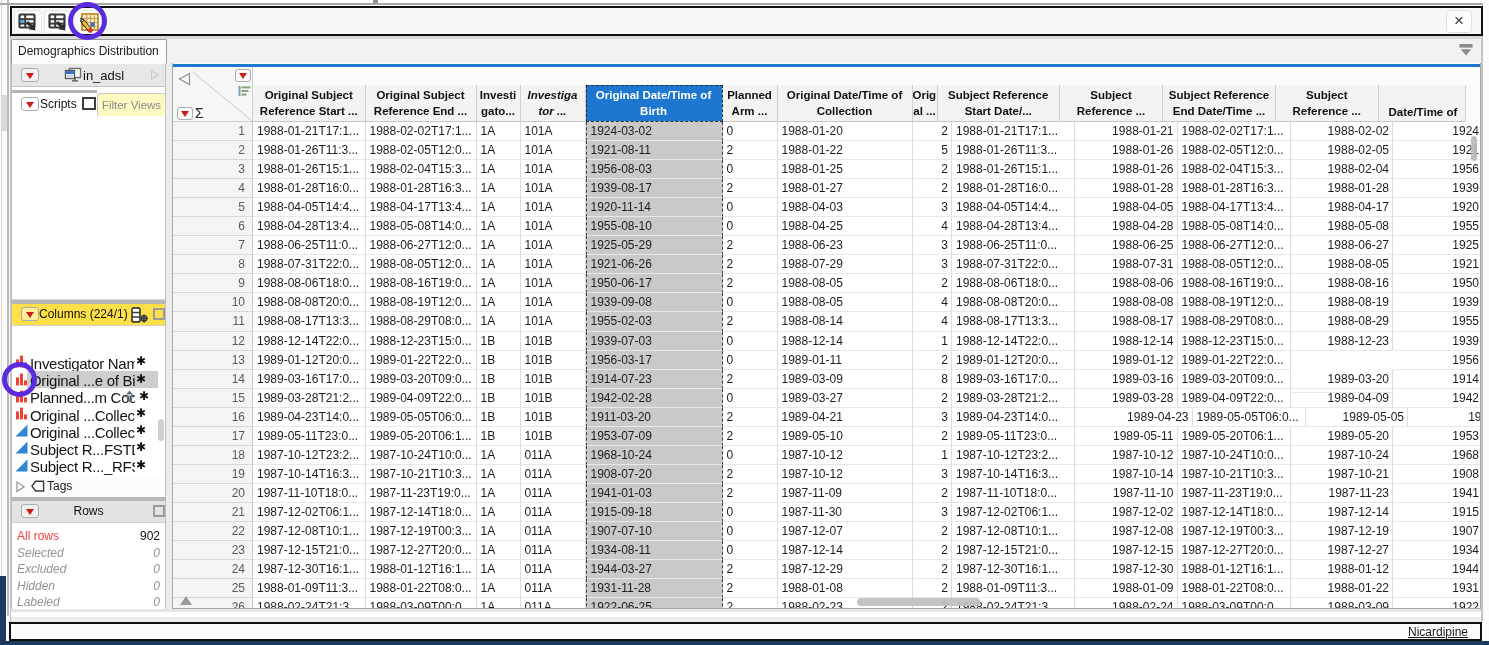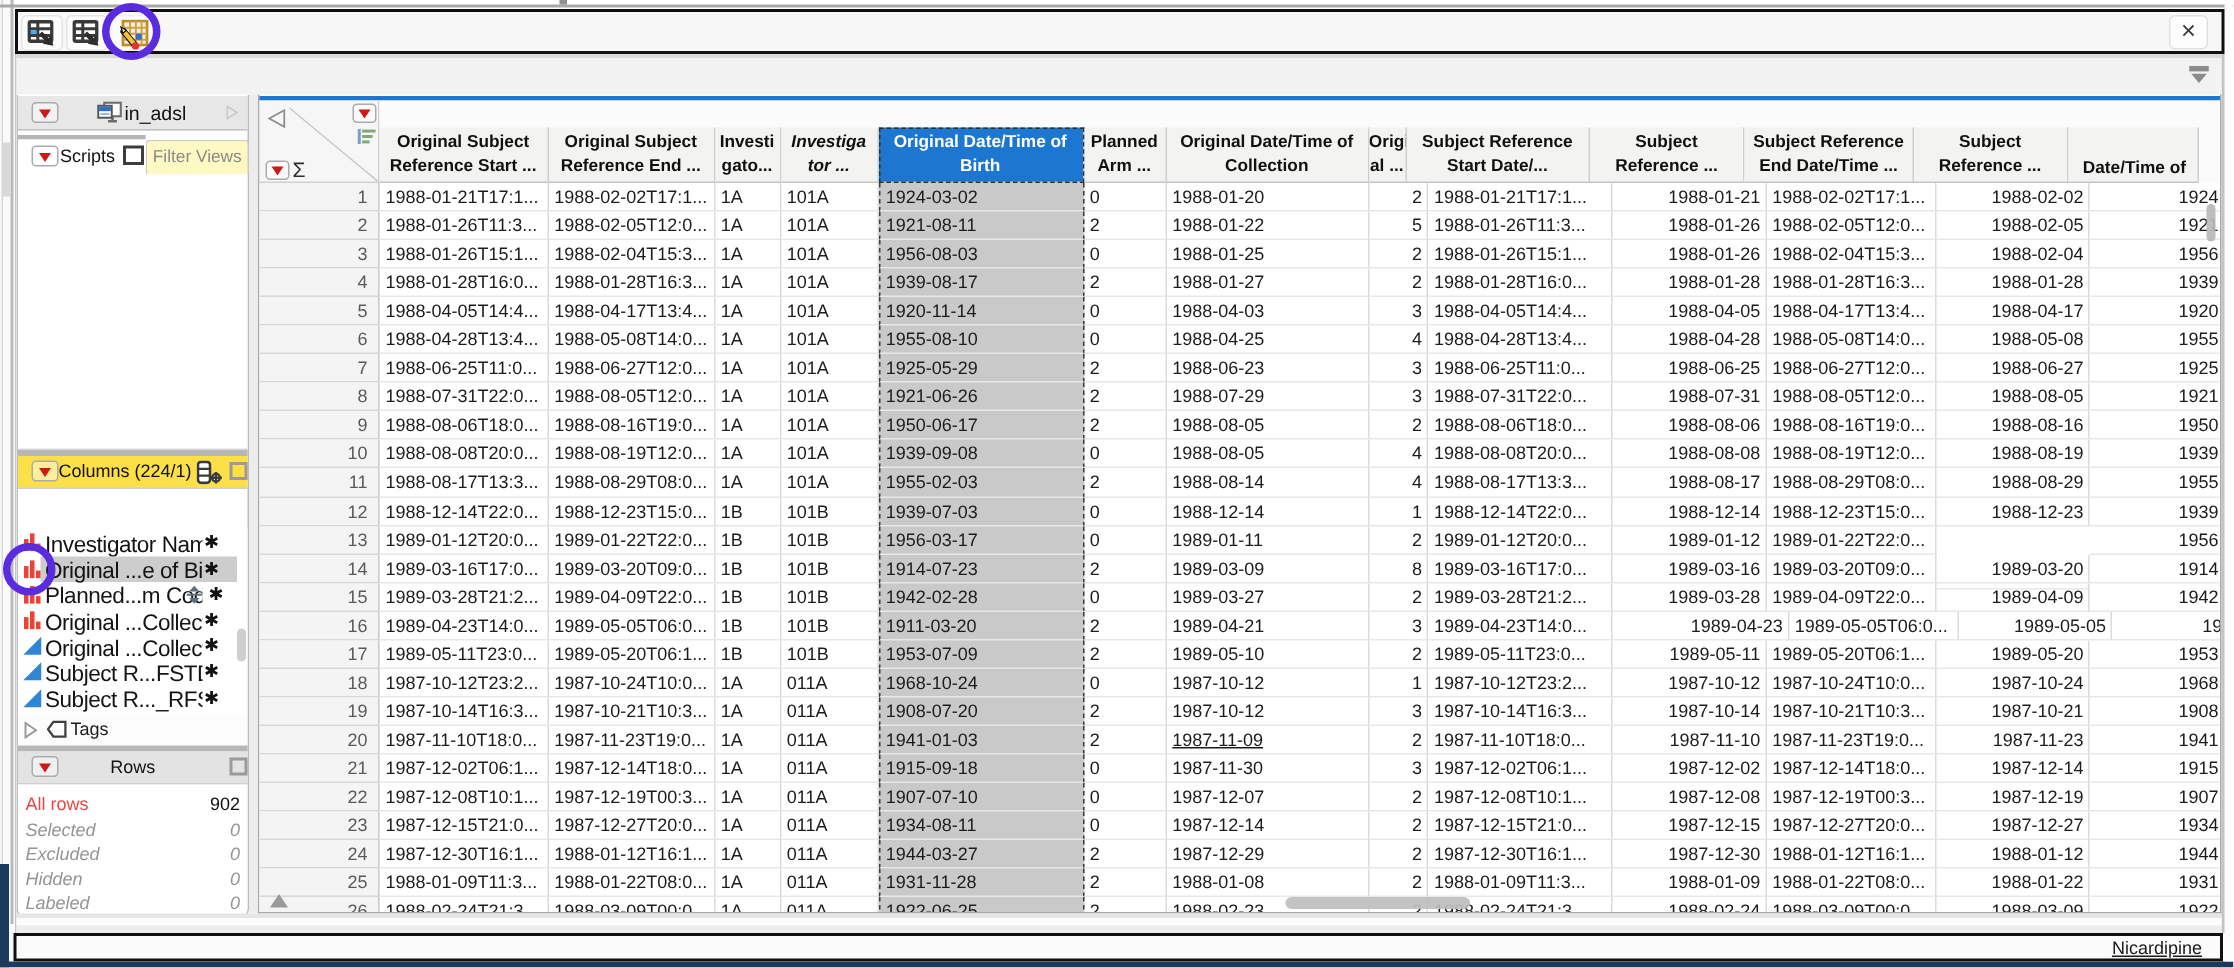--- a/index.html
+++ b/index.html
@@ -203,20 +203,21 @@
       <polygon points="2.6,5 6.2,7.2 3.9,9.3" fill="#e8e4da" stroke="#111" stroke-width="0.8"></polygon>
       <circle cx="12.3" cy="17.6" r="2.4" fill="#e0352b"></circle>
     </svg>
   </div>
   <div class="close-btn">×</div>
 </div>
 <div class="abs ring ring1"></div>
 <div class="abs strip-below-toolbar"></div>
 
 <div class="abs tab-row">
+  <div class="doc-tab">Demographics Distribution</div>
   <svg class="tablist-icon" width="14" height="13" viewBox="0 0 14 13">
     <rect x="0.5" y="0" width="13" height="3.6" fill="#8b8b8b"></rect>
     <polygon points="1.8,5.2 12.2,5.2 7,11.4" fill="#8b8b8b"></polygon>
   </svg>
 </div>
 
 <div class="abs sidebar">
   <div class="tbl-panel">
     <div class="tri-btn" style="left:9px;top:4px">
         <i></i>
@@ -749,21 +750,21 @@
         <div class="g-cell right last" style="width: 87px;">1908</div>
       </div>
       <div class="g-row">
         <div class="g-num">20</div>
         <div class="g-cell" style="width: 112.5px;">1987-11-10T18:0...</div>
         <div class="g-cell" style="width: 111px;">1987-11-23T19:0...</div>
         <div class="g-cell" style="width: 44px;">1A</div>
         <div class="g-cell" style="width: 65px;">011A</div>
         <div class="g-cell selcol" style="width: 137px;">1941-01-03</div>
         <div class="g-cell" style="width: 55px;">2</div>
-        <div class="g-cell" style="width: 135px; text-decoration: underline;">1987-11-09</div>
+        <div class="g-cell" style="width: 135px;">1987-11-09</div>
         <div class="g-cell right" style="width: 39.5px;">2</div>
         <div class="g-cell" style="width: 122.5px;">1987-11-10T18:0...</div>
         <div class="g-cell right" style="width: 103px;">1987-11-10</div>
         <div class="g-cell" style="width: 113px;">1987-11-23T19:0...</div>
         <div class="g-cell right" style="width: 102.5px;">1987-11-23</div>
         <div class="g-cell right last" style="width: 87px;">1941</div>
       </div>
       <div class="g-row">
         <div class="g-num">21</div>
         <div class="g-cell" style="width: 112.5px;">1987-12-02T06:1...</div>

